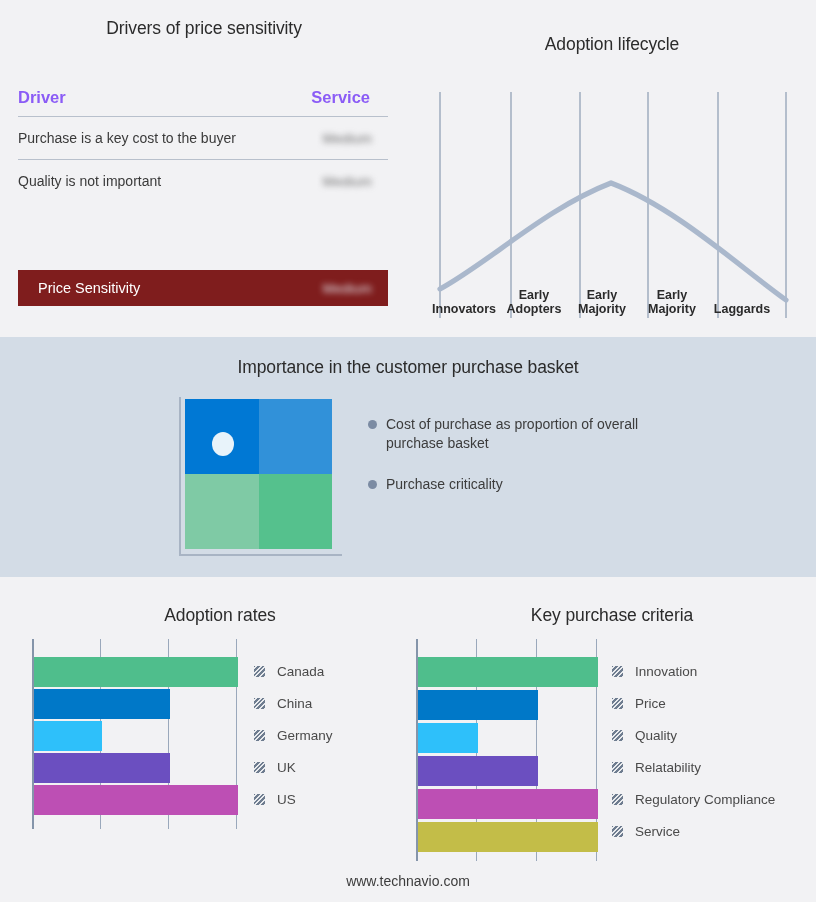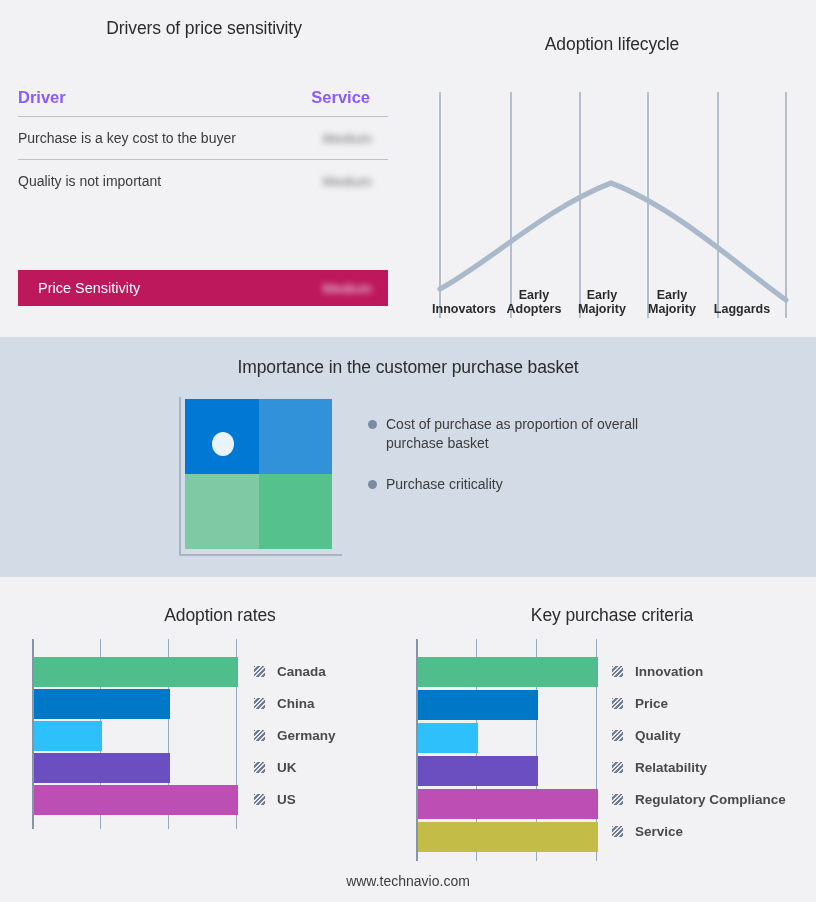--- a/index.html
+++ b/index.html
@@ -72,21 +72,21 @@
     -webkit-filter: blur(3.2px);
     letter-spacing: 0.2px;
     padding-right: 16px;
   }
   .dhead .dcol-impact { padding-right: 18px; }
 
   .dbanner {
     position: absolute;
     left: 18px; top: 270px;
     width: 370px; height: 36px;
-    background: #be185d;
+    background: #7f1d1d;
     display: flex;
     align-items: center;
     justify-content: space-between;
     box-sizing: border-box;
     padding: 0 0 0 20px;
   }
   .dbanner .blabel {
     color: #ffffff;
     font-size: 14.5px;
   }
@@ -185,21 +185,21 @@
   }
   .gridline {
     position: absolute;
     width: 1px;
     background: #9aa8bb;
   }
   .bar {
     position: absolute;
     height: 30px;
   }
-  .blegend { position: absolute; font-weight: bold; }
+  .blegend { position: absolute; }
   .bl-row {
     display: flex;
     align-items: center;
     height: 32px;
   }
   .swatch {
     width: 11px; height: 11px;
     margin-right: 12px;
     flex: 0 0 auto;
     background: #6e7c8f;

